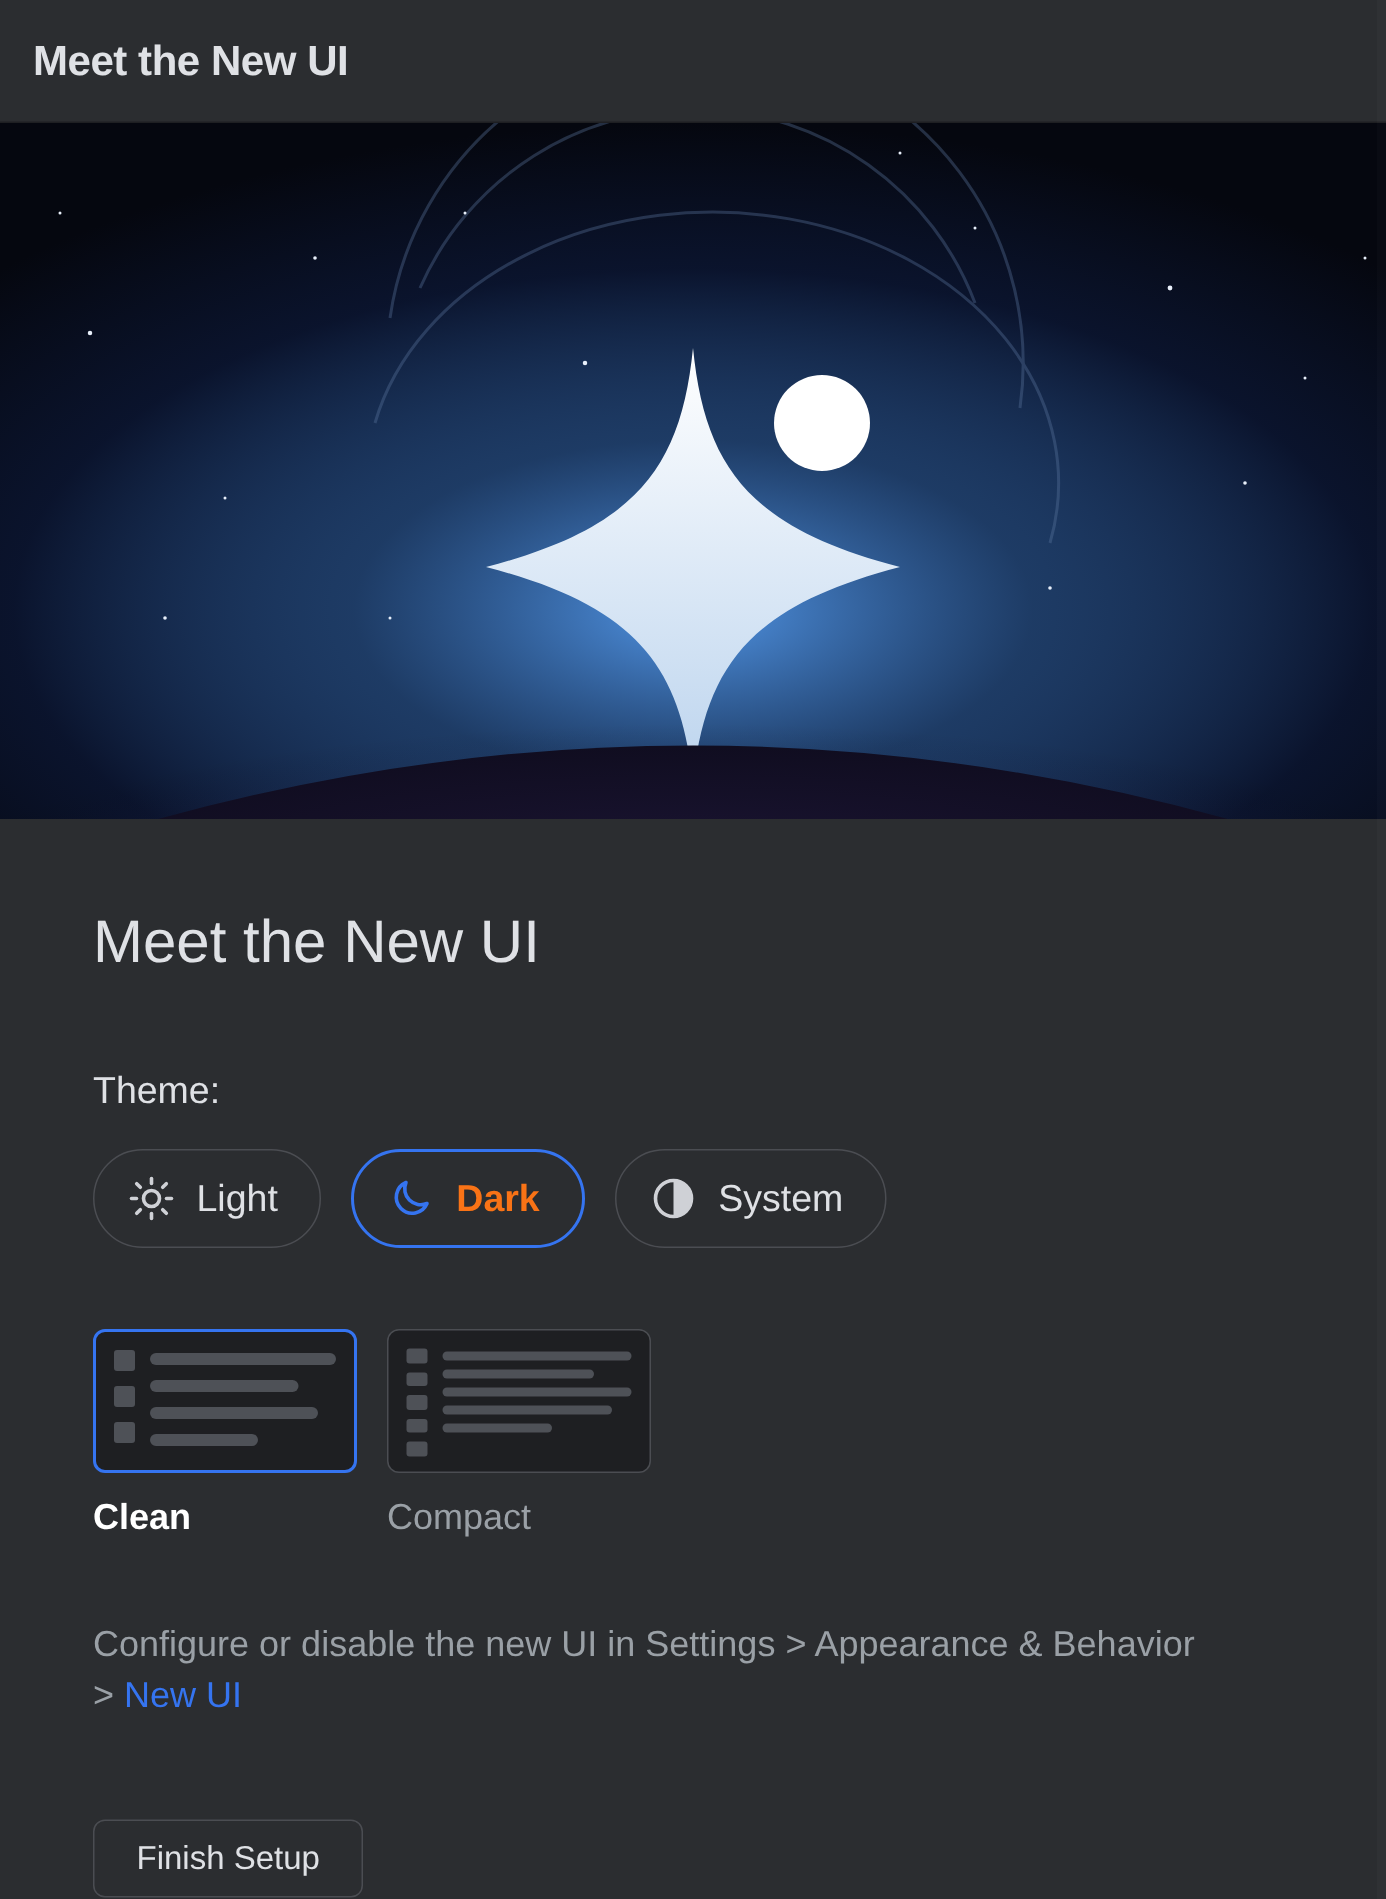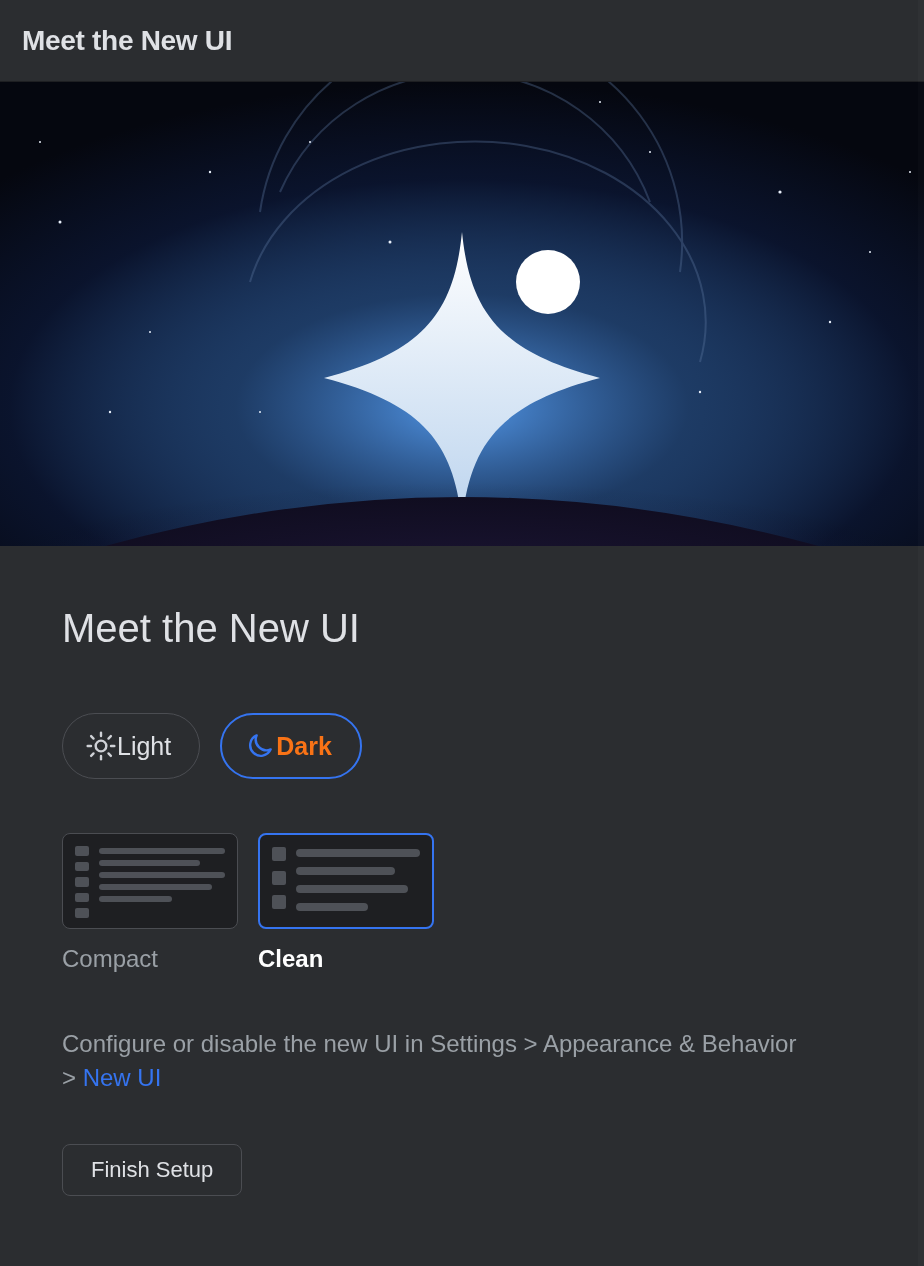--- a/index.html
+++ b/index.html
@@ -40,20 +40,21 @@
     .section-label {
       font-size: 25px;
       color: #dfe1e5;
       margin-bottom: 24px;
       font-weight: 400;
     }
     .theme-row { display: flex; gap: 20px; margin-bottom: 54px; }
     .pill {
       display: inline-flex;
       align-items: center;
+      gap: 14px;
       height: 66px;
       padding: 0 28px 0 22px;
       border-radius: 999px;
       background: transparent;
       color: #dfe1e5;
       font-size: 25px;
       border: 1.5px solid #4b4d52;
       cursor: pointer;
       user-select: none;
     }
@@ -95,21 +96,21 @@
     .dt-l80  { width: 80%; }
     .dt-l90  { width: 90%; }
     .dt-l60  { width: 58%; }
     .density-label { font-size: 24px; margin-top: 16px; color: #9aa0a6; }
     .density-card.selected .density-label { color: #ffffff; font-weight: 700; }
 
     .helper {
       font-size: 24px;
       color: #9aa0a6;
       line-height: 1.4;
-      margin-bottom: 50px;
+      margin-bottom: 66px;
       max-width: 740px;
     }
     .helper a {
       color: #3574f0;
       text-decoration: none;
     }
     .finish-btn {
       display: inline-flex;
       align-items: center;
       justify-content: center;
@@ -194,20 +195,21 @@
            C424 270 454 230 462 150 Z" fill="url(#starfill)"></path>
 
   <circle cx="548" cy="200" r="32" fill="#ffffff"></circle>
 
   <path d="M-60 520 Q462 310 984 520 L984 600 L-60 600 Z" fill="url(#planetfill)"></path>
 </svg>
 
 <div class="content">
   <h1 class="main-title">Meet the New UI</h1>
 
+  <div class="section-label">Theme:</div>
 
   <div class="theme-row">
 
     <button class="pill">
       <span>
         <svg width="32" height="32" viewBox="0 0 24 24" fill="none">
           <circle cx="12" cy="12" r="4" class="icon-outline" stroke-width="1.8"></circle>
           <g class="icon-outline" stroke-width="1.8" stroke-linecap="round">
             <line x1="12" y1="2" x2="12" y2="4.5"></line>
               <line x1="12" y1="19.5" x2="12" y2="22"></line>
@@ -225,25 +227,51 @@
 
     <button class="pill selected">
       <span>
         <svg width="32" height="32" viewBox="0 0 24 24" fill="none">
           <path d="M20 14.5A8 8 0 0 1 9.5 4 8 8 0 1 0 20 14.5Z" class="icon-outline" stroke-width="1.8" stroke-linejoin="round"></path>
         </svg>
       </span>
       <span class="pill-label">Dark</span>
     </button>
 
+    <button class="pill">
+      <span>
+        <svg width="32" height="32" viewBox="0 0 24 24" fill="none">
+          <circle cx="12" cy="12" r="9" class="icon-outline" stroke-width="1.8"></circle>
+          <path d="M12 3 A9 9 0 0 1 12 21 Z" class="icon-fill"></path>
+        </svg>
+      </span>
+      <span class="pill-label">System</span>
+    </button>
 
   </div>
 
 
   <div class="density-row">
+
+    <div class="density-card selected">
+      <div class="density-tile">
+        <div class="dt-left">
+            <div class="dt-sq"></div>
+            <div class="dt-sq"></div>
+            <div class="dt-sq"></div>
+          </div>
+        <div class="dt-right">
+          <div class="dt-line dt-l100"></div>
+          <div class="dt-line dt-l80"></div>
+          <div class="dt-line dt-l90"></div>
+          <div class="dt-line dt-l60"></div>
+        </div>
+      </div>
+      <div class="density-label">Clean</div>
+    </div>
 
     <div class="density-card">
       <div class="density-tile compact">
         <div class="dt-left">
             <div class="dt-sq"></div>
             <div class="dt-sq"></div>
             <div class="dt-sq"></div>
             <div class="dt-sq"></div>
             <div class="dt-sq"></div>
           </div>
@@ -251,37 +279,20 @@
           <div class="dt-line dt-l100"></div>
           <div class="dt-line dt-l80"></div>
           <div class="dt-line dt-l100"></div>
           <div class="dt-line dt-l90"></div>
           <div class="dt-line dt-l60"></div>
         </div>
       </div>
       <div class="density-label">Compact</div>
     </div>
 
-    <div class="density-card selected">
-      <div class="density-tile">
-        <div class="dt-left">
-            <div class="dt-sq"></div>
-            <div class="dt-sq"></div>
-            <div class="dt-sq"></div>
-          </div>
-        <div class="dt-right">
-          <div class="dt-line dt-l100"></div>
-          <div class="dt-line dt-l80"></div>
-          <div class="dt-line dt-l90"></div>
-          <div class="dt-line dt-l60"></div>
-        </div>
-      </div>
-      <div class="density-label">Clean</div>
-    </div>
-
   </div>
 
   <p class="helper">
     <span>Configure or disable the new UI in Settings &gt; Appearance &amp; Behavior &gt; </span><a href="#">New UI</a>
   </p>
 
   <button class="finish-btn">Finish Setup</button>
 </div>
 
 <div class="scroll-edge"></div>

